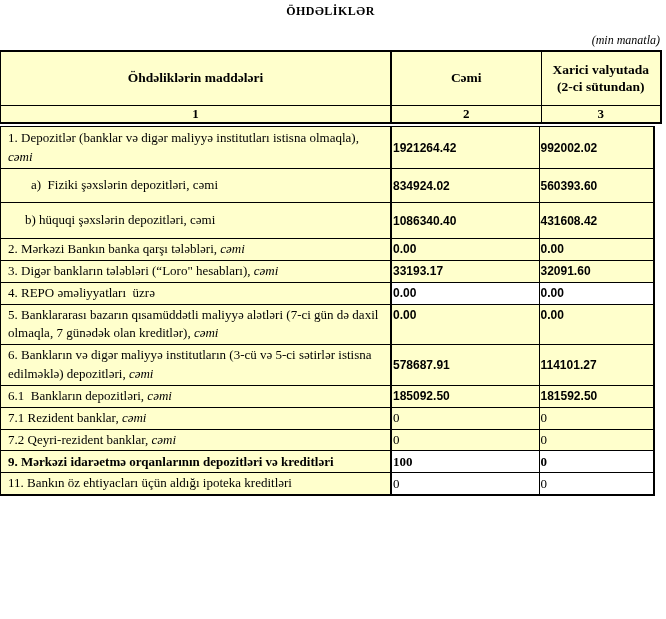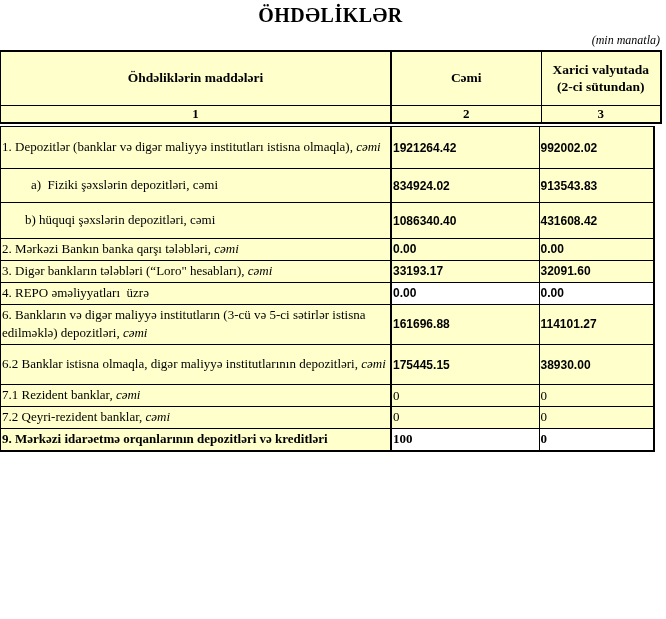--- a/index.html
+++ b/index.html
@@ -2,21 +2,21 @@
 <html style="--cell-bg: #FFFFCC; --alt-bg: #FFFFFF; --border: #000000; --text: #000000;"><head>
 <meta charset="utf-8">
 <style>
   html,body{margin:0;padding:0;}
   body{
     width:666px;height:619px;background:#fff;position:relative;overflow:hidden;
     font-family:"Liberation Serif", serif;color:var(--text,#000);
   }
   .title{
     position:absolute;top:4px;left:0;width:661px;text-align:center;
-    font-size:20px;font-weight:bold;letter-spacing:.5px;
+    font-size:12px;font-weight:bold;letter-spacing:.5px;
   }
   .note{
     position:absolute;top:33px;right:6px;
     font-style:italic;font-size:12px;
   }
   table{border-collapse:collapse;table-layout:fixed;}
   td{overflow:hidden;}
   
   #htable{
     position:absolute;left:-1px;top:50px;
@@ -35,21 +35,21 @@
   }
   #btable td{border:1px solid var(--border,#000);background:var(--cell-bg,#FFFFCC);}
   .c1{border-right-width:2px !important;}
   .hc{
     text-align:center;vertical-align:middle;
     font-weight:bold;font-size:13.5px;line-height:1.3;padding:1px 4px;
   }
   .ic{text-align:center;vertical-align:middle;font-weight:bold;font-size:13px;padding:0;}
   .lab{
     font-size:13px;line-height:1.45;vertical-align:middle;
-    padding:1px 4px 1px 1px;white-space:pre-wrap;
+    padding:1px 4px 1px 7px;white-space:pre-wrap;
   }
   .lab i{font-style:italic;}
   .val{text-align:left;vertical-align:middle;}
   .dec{font-family:"Liberation Sans", sans-serif;font-size:12px;font-weight:bold;padding-right:6px;}
   .int{font-family:"Liberation Serif", serif;font-size:13px;padding-right:12px;}
   .wh{background:var(--alt-bg,#FFFFFF) !important;}
   tr.vtop td.val{vertical-align:top;padding-top:3px;}
 </style>
 </head>
 <body>
@@ -88,21 +88,21 @@
     </colgroup>
     <tbody id="tbody">
         <tr style="height: 42px;">
           <td class="c1 lab">1. Depozitlər (banklar və digər maliyyə institutları istisna olmaqla), <i>cəmi</i></td>
           <td class="val dec">1921264.42</td>
           <td class="val dec">992002.02</td>
         </tr>
         <tr style="height: 34px;">
           <td class="c1 lab" style="padding-left: 30px;">a)  Fiziki şəxslərin depozitləri, cəmi</td>
           <td class="val dec">834924.02</td>
-          <td class="val dec">913543.83</td>
+          <td class="val dec">560393.60</td>
         </tr>
         <tr style="height: 36px;">
           <td class="c1 lab" style="padding-left: 24px;">b) hüquqi şəxslərin depozitləri, cəmi</td>
           <td class="val dec">1086340.40</td>
           <td class="val dec">431608.42</td>
         </tr>
         <tr style="height: 20px;">
           <td class="c1 lab">2. Mərkəzi Bankın banka qarşı tələbləri, <i>cəmi</i></td>
           <td class="val dec">0.00</td>
           <td class="val dec">0.00</td>
@@ -110,41 +110,51 @@
         <tr style="height: 20px;">
           <td class="c1 lab">3. Digər bankların tələbləri (“Loro" hesabları), <i>cəmi</i></td>
           <td class="val dec">33193.17</td>
           <td class="val dec">32091.60</td>
         </tr>
         <tr style="height: 20px;">
           <td class="c1 lab">4. REPO əməliyyatları  üzrə</td>
           <td class="val dec wh">0.00</td>
           <td class="val dec wh">0.00</td>
         </tr>
+        <tr class="vtop" style="height: 39px;">
+          <td class="c1 lab">5. Banklararası bazarın qısamüddətli maliyyə alətləri (7-ci gün də daxil olmaqla, 7 günədək olan kreditlər), <i>cəmi</i></td>
+          <td class="val dec">0.00</td>
+          <td class="val dec">0.00</td>
+        </tr>
         <tr style="height: 40px;">
           <td class="c1 lab">6. Bankların və digər maliyyə institutların (3-cü və 5-ci sətirlər istisna edilməklə) depozitləri, <i>cəmi</i></td>
-          <td class="val dec">161696.88</td>
+          <td class="val dec">578687.91</td>
           <td class="val dec">114101.27</td>
         </tr>
-        <tr style="height: 40px;">
-          <td class="c1 lab">6.2 Banklar istisna olmaqla, digər maliyyə institutlarının depozitləri, <i>cəmi</i></td>
-          <td class="val dec">175445.15</td>
-          <td class="val dec">38930.00</td>
+        <tr style="height: 20px;">
+          <td class="c1 lab">6.1  Bankların depozitləri, <i>cəmi</i></td>
+          <td class="val dec">185092.50</td>
+          <td class="val dec">181592.50</td>
         </tr>
         <tr style="height: 20px;">
           <td class="c1 lab">7.1 Rezident banklar, <i>cəmi</i></td>
           <td class="val int">0</td>
           <td class="val int">0</td>
         </tr>
         <tr style="height: 20px;">
           <td class="c1 lab">7.2 Qeyri-rezident banklar, <i>cəmi</i></td>
           <td class="val int">0</td>
           <td class="val int">0</td>
         </tr>
         <tr style="height: 22px; font-weight: bold;">
           <td class="c1 lab">9. Mərkəzi idarəetmə orqanlarının depozitləri və kreditləri</td>
           <td class="val int wh">100</td>
           <td class="val int wh">0</td>
         </tr>
+        <tr style="height: 20px;">
+          <td class="c1 lab">11. Bankın öz ehtiyacları üçün aldığı ipoteka kreditləri</td>
+          <td class="val int wh">0</td>
+          <td class="val int wh">0</td>
+        </tr>
       </tbody>
   </table>
 
 </div>
 
 </body></html>

